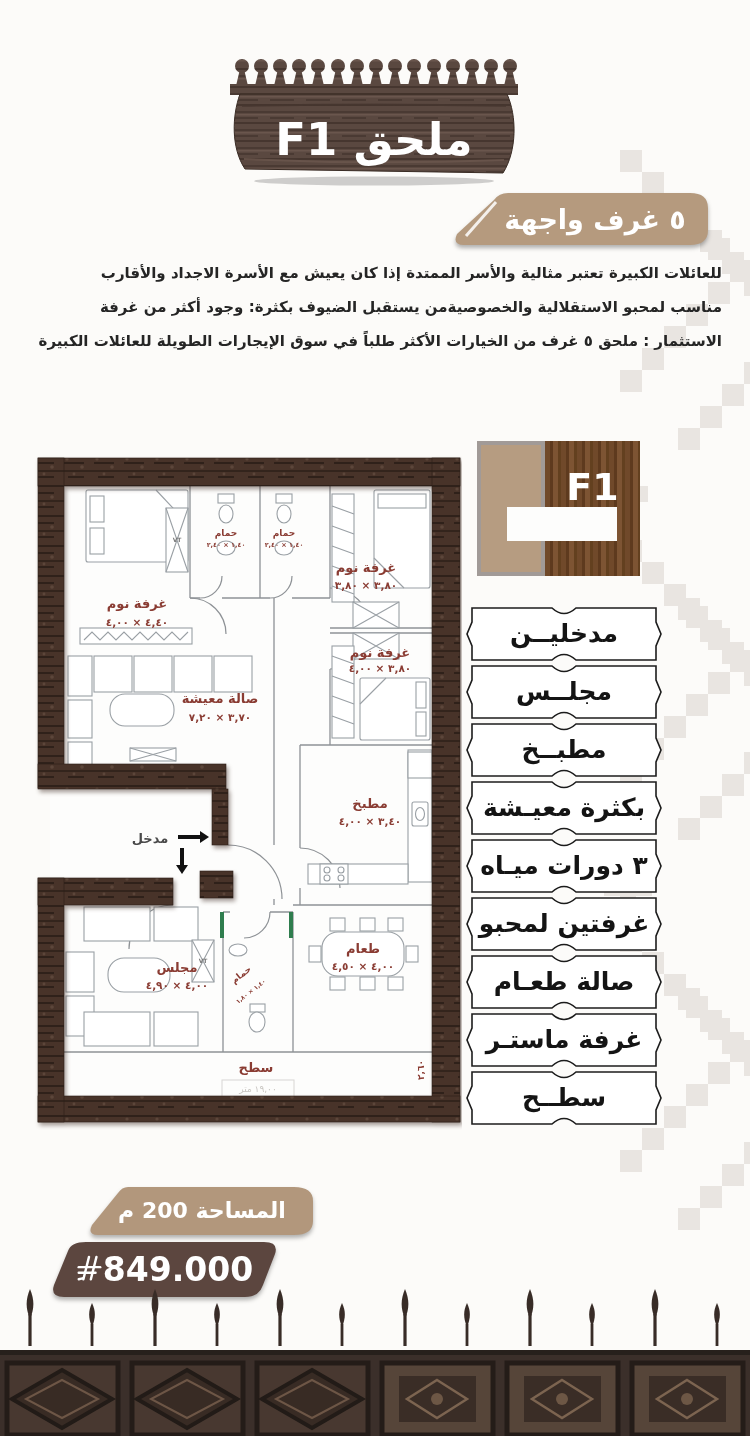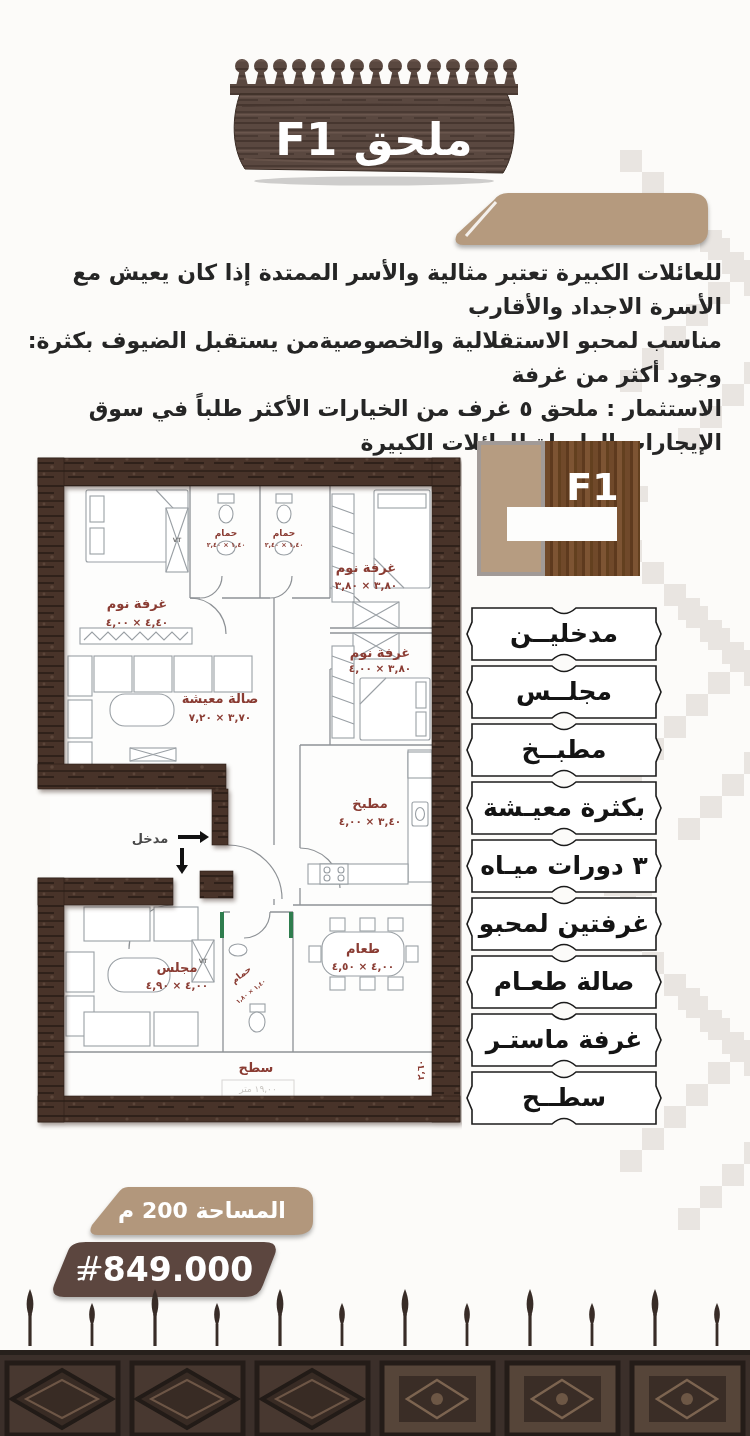--- a/index.html
+++ b/index.html
@@ -15,21 +15,21 @@
              font-size:45px;font-weight:700;}
   .sign-code{font-weight:800;}
 
   
   .badge-top{left:452px;top:190px;width:262px;height:58px;filter:drop-shadow(0 3px 2px rgba(0,0,0,.3));}
   .badge-label{left:30px;top:0;width:226px;height:58px;display:flex;align-items:center;
                justify-content:center;direction:rtl;color:#fff;font-size:27px;font-weight:700;}
 
   
   .intro{left:22px;top:256px;width:700px;direction:rtl;}
-  .intro p{margin:0;text-align:right;font-size:22px;line-height:34px;color:#252525;font-weight:600;}
+  .intro p{margin:0;text-align:right;font-size:15px;line-height:34px;color:#252525;font-weight:600;}
 
   
   .plan{left:30px;top:450px;}
   .rlab{font-size:13px;font-weight:700;fill:#8a3c33;text-anchor:middle;direction:rtl;}
   .rdim{font-size:10.5px;font-weight:700;fill:#8a3c33;text-anchor:middle;direction:rtl;}
   .rsm{font-size:9px;font-weight:700;fill:#8a3c33;text-anchor:middle;direction:rtl;}
   .rvt{font-size:6px;font-weight:700;fill:#777;text-anchor:middle;}
   .rentr{font-size:13px;font-weight:700;fill:#4a4a4a;text-anchor:middle;direction:rtl;}
   .rnote{font-size:9px;fill:#c9c6c2;text-anchor:middle;direction:rtl;}
   .thin{stroke:#8e9296;stroke-width:1.3;fill:none;}
@@ -136,20 +136,21 @@
       <span>ملحق</span>
       <span class="sign-code">F1</span>
     </div>
   </div>
 
   <div class="abs badge-top">
     <svg width="262" height="58" viewBox="0 0 262 58">
       <path d="M56,3 H238 Q256,3 256,18 V40 Q256,55 238,55 H12 Q0,55 5,44 L42,10 Q47,3 56,3 Z" fill="#b59a7e"></path>
       <path d="M44,12 L14,46" stroke="#fff" stroke-width="3" opacity="0.85" fill="none"></path>
     </svg>
+    <div class="abs badge-label">٥ غرف واجهة</div>
   </div>
 
   <div class="abs intro">
     <p>للعائلات الكبيرة تعتبر مثالية والأسر الممتدة إذا كان يعيش مع الأسرة الاجداد والأقارب</p>
     <p>مناسب لمحبو الاستقلالية والخصوصيةمن يستقبل الضيوف بكثرة: وجود أكثر من غرفة</p>
     <p>الاستثمار : ملحق ٥ غرف من الخيارات الأكثر طلباً في سوق الإيجارات الطويلة للعائلات الكبيرة</p>
   </div>
 
   <svg class="abs plan" width="432" height="680" viewBox="0 0 432 680">
     <defs>

